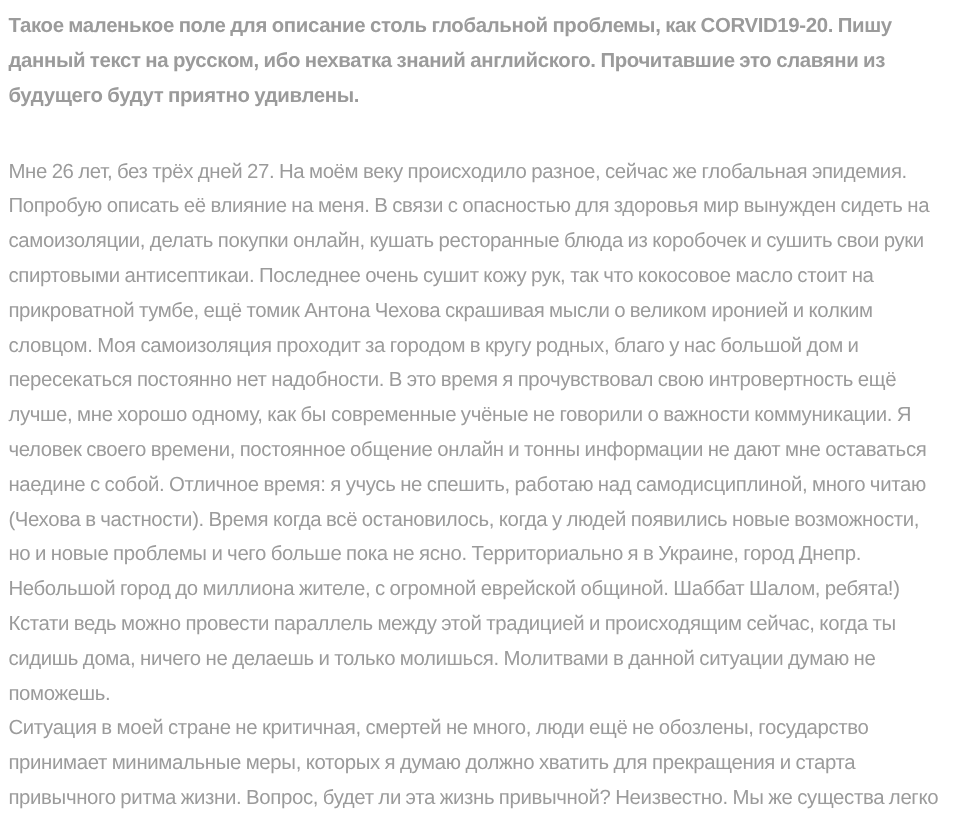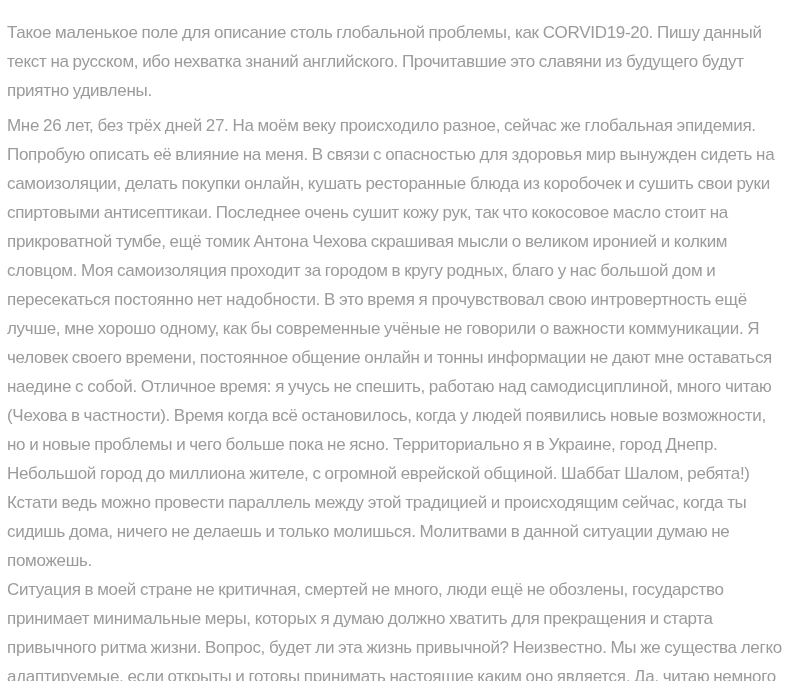--- a/index.html
+++ b/index.html
@@ -23,24 +23,25 @@
     color: #9b9b9b;
     letter-spacing: -0.3px;
     word-spacing: -0.5px;
     text-align: left;
   }
   .para {
     margin: 0;
     padding: 0;
   }
   .para.preface {
-    margin-top: 13px;
+    margin-top: 2px;
+    font-weight: bold;
   }
   .para.body-first {
-    margin-top: 6px;
+    margin-top: 34px;
   }
 </style>
 </head>
 <body>
 
 <main class="document">
 
   <p class="para preface">Такое маленькое поле для описание столь глобальной проблемы, как CORVID19-20. Пишу данный текст на русском, ибо нехватка знаний английского. Прочитавшие это славяни из будущего будут приятно удивлены.</p>
 
   <p class="para body-first">Мне 26 лет, без трёх дней 27. На моём веку происходило разное, сейчас же глобальная эпидемия. Попробую описать её влияние на меня. В связи с опасностью для здоровья мир вынужден сидеть на самоизоляции, делать покупки онлайн, кушать ресторанные блюда из коробочек и сушить свои руки спиртовыми антисептикаи. Последнее очень сушит кожу рук, так что кокосовое масло стоит на прикроватной тумбе, ещё томик Антона Чехова скрашивая мысли о великом иронией и колким словцом. Моя самоизоляция проходит за городом в кругу родных, благо у нас большой дом и пересекаться постоянно нет надобности. В это время я прочувствовал свою интровертность ещё лучше, мне хорошо одному, как бы современные учёные не говорили о важности коммуникации. Я человек своего времени, постоянное общение онлайн и тонны информации не дают мне оставаться наедине с собой. Отличное время: я учусь не спешить, работаю над самодисциплиной, много читаю (Чехова в частности). Время когда всё остановилось, когда у людей появились новые возможности, но и новые проблемы и чего больше пока не ясно. Территориально я в Украине, город Днепр. Небольшой город до миллиона жителе, с огромной еврейской общиной. Шаббат Шалом, ребята!) Кстати ведь можно провести параллель между этой традицией и происходящим сейчас, когда ты сидишь дома, ничего не делаешь и только молишься. Молитвами в данной ситуации думаю не поможешь.</p>

